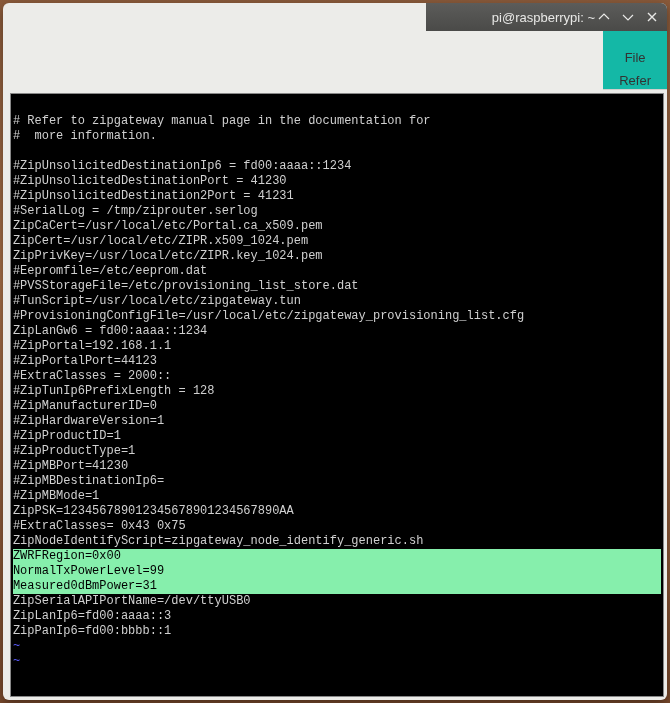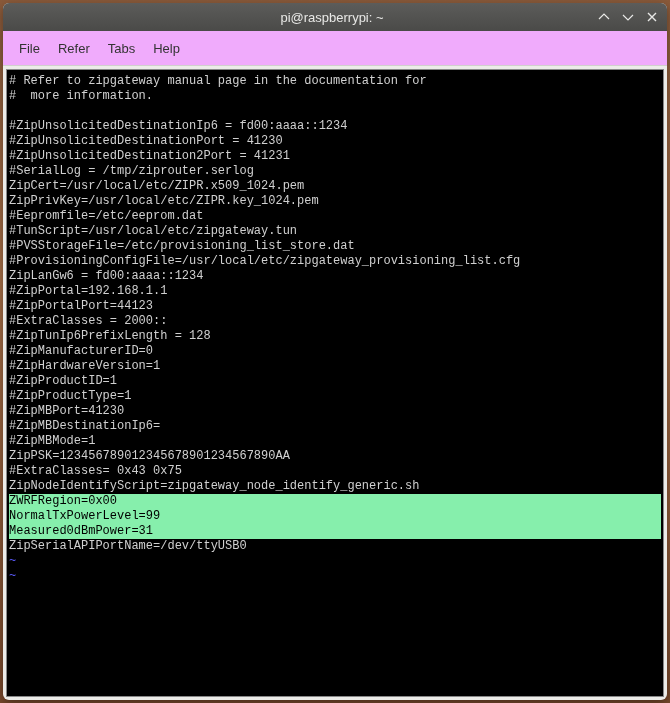--- a/index.html
+++ b/index.html
@@ -16,20 +16,21 @@
     left: 3px;
     top: 3px;
     width: 664px;
     height: 697px;
     border-radius: 6px;
     box-shadow: 0 4px 12px rgba(0,0,0,0.4);
     overflow: hidden;
     background: #ecece9;
     display: flex;
     flex-direction: column;
+    align-items: flex-end;
   }
   .titlebar {
     height: 28px;
     background: linear-gradient(#5c5c5a, #4a4a48);
     display: flex;
     align-items: center;
     color: #e8e8e6;
     font-size: 13px;
     padding: 0 6px;
     position: relative;
@@ -49,38 +50,39 @@
     height: 18px;
     display: flex;
     align-items: center;
     justify-content: center;
     color: #e8e8e6;
     font-size: 12px;
     cursor: pointer;
   }
   .menubar {
     height: 26px;
-    background: #f0abfc;
+    background: #14b8a6;
     display: flex;
     align-items: center;
-    padding: 4px 8px;
+    padding: 16px 8px;
     gap: 2px;
     font-size: 13px;
     color: #333;
     border-bottom: 1px solid #d0d0cd;
+    flex-direction: column;
   }
   .menubar .menu {
     padding: 3px 8px;
     cursor: pointer;
   }
   .terminal {
     flex: 1;
     background: #000;
     margin: 3px;
-    padding: 4px 2px;
+    padding: 20px 2px;
     font-family: "Liberation Mono", "DejaVu Sans Mono", monospace;
     font-size: 12px;
     line-height: 15px;
     color: #d0d0d0;
     overflow: hidden;
     position: relative;
     border: 1px solid #888;
   }
   .terminal .line {
     white-space: pre;
@@ -130,42 +132,45 @@
   </div>
 
   <div class="terminal" id="terminal">
       <div class="line"># Refer to zipgateway manual page in the documentation for</div>
       <div class="line">#  more information.</div>
       <div class="line"> </div>
       <div class="line">#ZipUnsolicitedDestinationIp6 = fd00:aaaa::1234</div>
       <div class="line">#ZipUnsolicitedDestinationPort = 41230</div>
       <div class="line">#ZipUnsolicitedDestination2Port = 41231</div>
       <div class="line">#SerialLog = /tmp/ziprouter.serlog</div>
+      <div class="line">ZipCaCert=/usr/local/etc/Portal.ca_x509.pem</div>
       <div class="line">ZipCert=/usr/local/etc/ZIPR.x509_1024.pem</div>
       <div class="line">ZipPrivKey=/usr/local/etc/ZIPR.key_1024.pem</div>
       <div class="line">#Eepromfile=/etc/eeprom.dat</div>
+      <div class="line">#PVSStorageFile=/etc/provisioning_list_store.dat</div>
       <div class="line">#TunScript=/usr/local/etc/zipgateway.tun</div>
-      <div class="line">#PVSStorageFile=/etc/provisioning_list_store.dat</div>
       <div class="line">#ProvisioningConfigFile=/usr/local/etc/zipgateway_provisioning_list.cfg</div>
       <div class="line">ZipLanGw6 = fd00:aaaa::1234</div>
       <div class="line">#ZipPortal=192.168.1.1</div>
       <div class="line">#ZipPortalPort=44123</div>
       <div class="line">#ExtraClasses = 2000::</div>
       <div class="line">#ZipTunIp6PrefixLength = 128</div>
       <div class="line">#ZipManufacturerID=0</div>
       <div class="line">#ZipHardwareVersion=1</div>
       <div class="line">#ZipProductID=1</div>
       <div class="line">#ZipProductType=1</div>
       <div class="line">#ZipMBPort=41230</div>
       <div class="line">#ZipMBDestinationIp6=</div>
       <div class="line">#ZipMBMode=1</div>
       <div class="line">ZipPSK=123456789012345678901234567890AA</div>
       <div class="line">#ExtraClasses= 0x43 0x75</div>
       <div class="line">ZipNodeIdentifyScript=zipgateway_node_identify_generic.sh</div>
       <div class="line hl">ZWRFRegion=0x00                                                                           </div>
       <div class="line hl">NormalTxPowerLevel=99                                                                     </div>
       <div class="line hl">Measured0dBmPower=31                                                                      </div>
       <div class="line">ZipSerialAPIPortName=/dev/ttyUSB0</div>
+      <div class="line">ZipLanIp6=fd00:aaaa::3</div>
+      <div class="line">ZipPanIp6=fd00:bbbb::1</div>
       <div class="line tilde">~</div>
       <div class="line tilde">~</div>
     </div>
 
 </div>
 
 </body></html>

